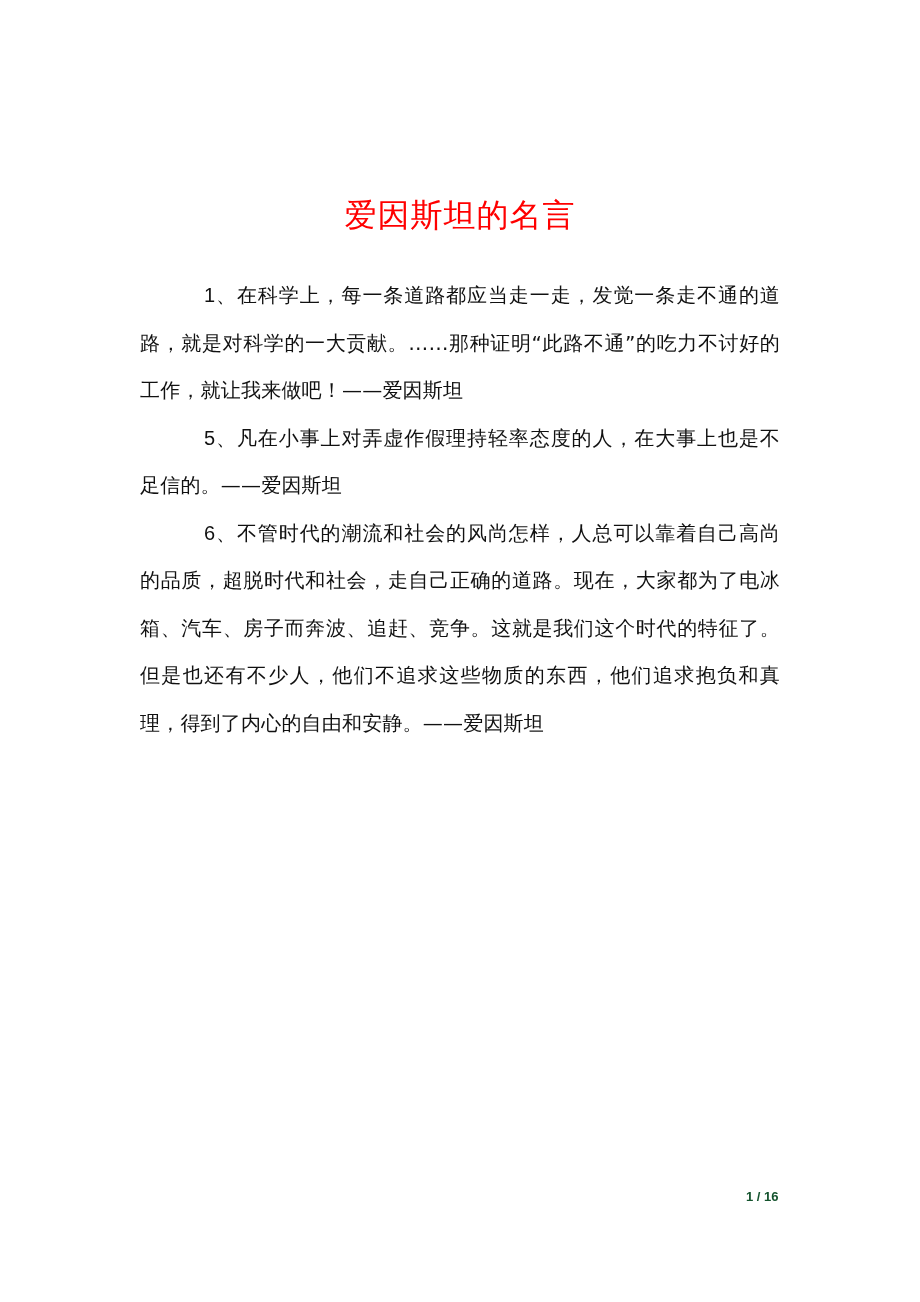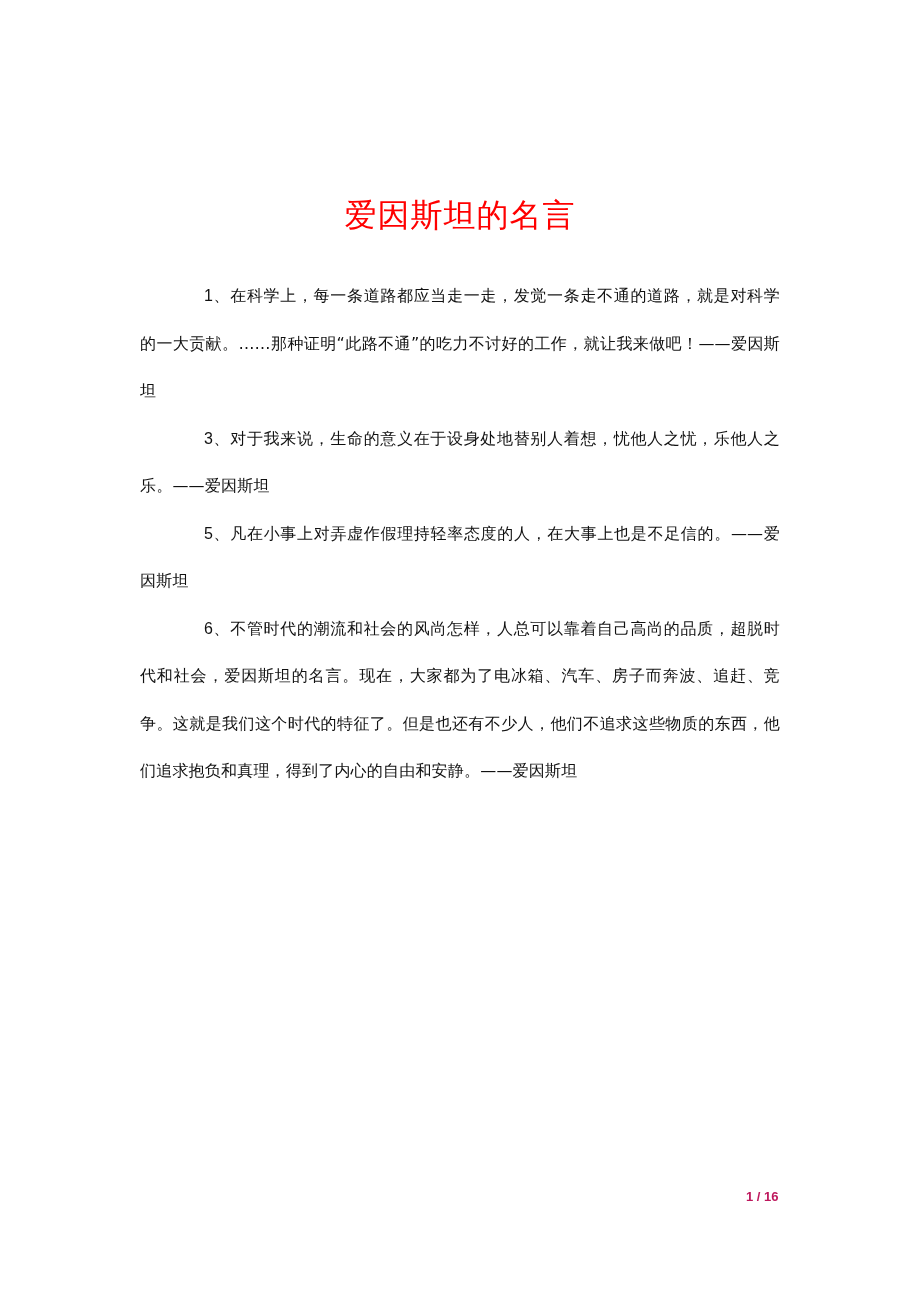--- a/index.html
+++ b/index.html
@@ -35,48 +35,47 @@
       margin-top: 48px;
     }
     .body {
       position: absolute;
       left: 140px;
       top: 272px;
       width: 640px;
     }
     .para {
       margin: 0;
-      font-size: 16px;
+      font-size: 20px;
       line-height: 47.5px;
       text-indent: 64px;
       text-align: justify;
       text-justify: inter-character;
       word-break: break-all;
       letter-spacing: 0.2px;
     }
     .para .num {
       font-family: "Liberation Sans", "DejaVu Sans", sans-serif;
     }
     .page-number {
       position: absolute;
       top: 1189px;
       left: 746px;
       font-family: "Liberation Sans", "DejaVu Sans", sans-serif;
       font-weight: bold;
       font-size: 13px;
-      color: #be185d;
+      color: #14532d;
     }
   </style>
 </head>
 <body>
 
 <div class="page">
   <div class="title">爱因斯坦的名言</div>
 
   <div class="body">
     <p class="para"><span class="num">1</span><span>、在科学上，每一条道路都应当走一走，发觉一条走不通的道路，就是对科学的一大贡献。……那种证明“此路不通”的吃力不讨好的工作，就让我来做吧！——爱因斯坦</span></p>
-    <p class="para"><span class="num">3</span><span>、对于我来说，生命的意义在于设身处地替别人着想，忧他人之忧，乐他人之乐。——爱因斯坦</span></p>
     <p class="para"><span class="num">5</span><span>、凡在小事上对弄虚作假理持轻率态度的人，在大事上也是不足信的。——爱因斯坦</span></p>
-    <p class="para"><span class="num">6</span><span>、不管时代的潮流和社会的风尚怎样，人总可以靠着自己高尚的品质，超脱时代和社会，爱因斯坦的名言。现在，大家都为了电冰箱、汽车、房子而奔波、追赶、竞争。这就是我们这个时代的特征了。但是也还有不少人，他们不追求这些物质的东西，他们追求抱负和真理，得到了内心的自由和安静。——爱因斯坦</span></p>
+    <p class="para"><span class="num">6</span><span>、不管时代的潮流和社会的风尚怎样，人总可以靠着自己高尚的品质，超脱时代和社会，走自己正确的道路。现在，大家都为了电冰箱、汽车、房子而奔波、追赶、竞争。这就是我们这个时代的特征了。但是也还有不少人，他们不追求这些物质的东西，他们追求抱负和真理，得到了内心的自由和安静。——爱因斯坦</span></p>
   </div>
 
   <div class="page-number">1 / 16</div>
 </div>
 
 </body></html>

